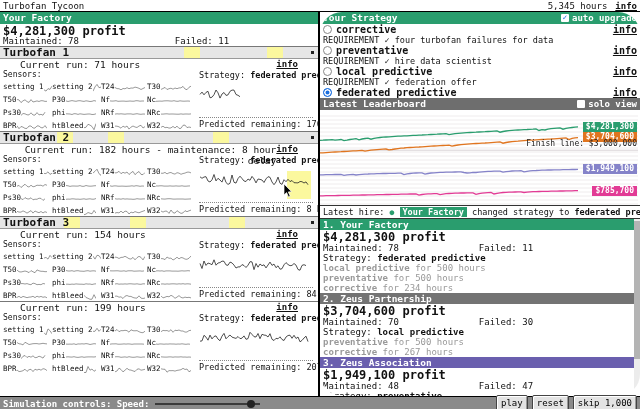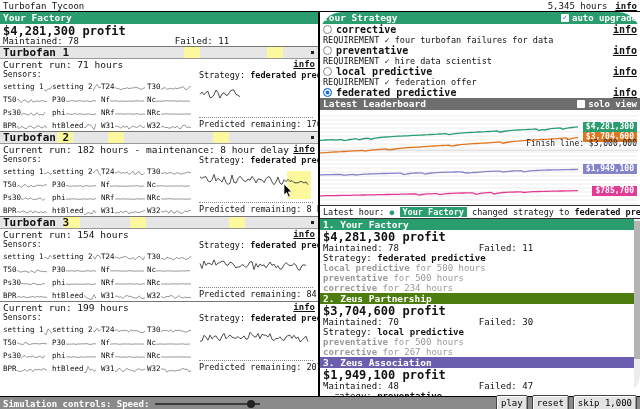--- a/index.html
+++ b/index.html
@@ -21,21 +21,21 @@
   .profit-big{font-size:12px;font-weight:bold;height:12px;line-height:13px;padding:1px 3px 0;}
   .mf-row{display:flex;height:9px;line-height:9px;font-size:9px;padding:0 3px;}
   .mf-row .fail{margin-left:96px;}
   .fan{height:84px;overflow:hidden;border-top:1px solid #777;}
   .fan-hdr{position:relative;height:11px;background:#e6e6e6;border-bottom:1px solid #999;
            font-weight:bold;font-size:11px;line-height:11px;padding:0 3px;}
   .fan-hdr .marker{position:absolute;top:0;height:11px;width:16px;background:#fbf89e;}
   .fan-hdr .ttl{position:relative;z-index:2;}
   .hdr-dot{position:absolute;right:4px;top:4px;width:3px;height:3px;background:#222;z-index:2;}
   .run-row{display:flex;justify-content:space-between;height:11px;line-height:11px;
-           padding:0 3px;font-size:9.5px;}
+           padding:0 20px;font-size:9.5px;text-align:right;}
   .run-row .info-link{font-size:9px;}
   .fan-body{display:flex;padding:0 3px;}
   .sens-col{width:196px;}
   .sens-lbl{font-size:8px;height:9px;line-height:9px;}
   .sens-grid{display:grid;grid-template-columns:49px 49px 46px 46px;grid-auto-rows:13px;}
   .sens-cell{display:flex;align-items:flex-end;overflow:hidden;}
   .sens-cell .nm{font-size:7.5px;line-height:10px;white-space:nowrap;}
   .sens-cell svg{flex:0 0 auto;}
   .strat-col{width:116px;}
   .strat-line{font-size:8.5px;height:10px;line-height:10px;white-space:nowrap;}
@@ -743,21 +743,21 @@
             <line x1="0" x2="318" y1="86" y2="86" stroke="#efeced" stroke-width="1"></line>
             <line x1="0" x2="318" y1="90" y2="90" stroke="#efeced" stroke-width="1"></line>
             <line x1="0" x2="318" y1="94" y2="94" stroke="#efeced" stroke-width="1"></line>
             <line x1="0" x2="318" y1="40.1923076923077" y2="40.1923076923077" stroke="#d8d3d6" stroke-width="1"></line>
             <polyline points="0.0,30.3 3.0,30.2 6.0,30.0 9.0,29.9 12.0,29.7 15.0,30.2 18.0,29.8 21.0,29.5 24.0,30.7 27.0,30.2 30.0,29.5 33.0,29.1 36.0,28.7 39.0,29.8 42.0,29.0 45.0,28.5 48.0,28.1 51.0,29.2 54.0,28.4 57.0,27.9 60.0,27.5 63.0,27.2 66.0,27.0 69.0,26.8 72.0,26.6 75.0,26.4 78.0,26.2 81.0,26.1 84.0,25.9 87.0,25.8 90.0,25.6 93.0,25.4 96.0,25.3 99.0,25.1 102.0,25.0 105.0,24.8 108.0,24.7 111.0,24.5 114.0,24.3 117.0,24.2 120.0,24.0 123.0,23.9 126.0,23.7 129.0,24.7 132.0,24.1 135.0,23.7 138.0,23.3 141.0,23.1 144.0,22.9 147.0,22.7 150.0,22.5 153.0,22.3 156.0,22.2 159.0,22.0 162.0,21.8 165.0,21.7 168.0,21.5 171.0,21.4 174.0,21.2 177.0,21.0 180.0,22.2 183.0,21.5 186.0,21.0 189.0,20.7 192.0,20.4 195.0,20.2 198.0,20.0 201.0,19.8 204.0,19.6 207.0,19.5 210.0,19.3 213.0,19.2 216.0,19.0 219.0,20.5 222.0,19.7 225.0,20.0 228.0,19.2 231.0,18.7 234.0,18.4 237.0,18.1 240.0,17.8 243.0,19.2 246.0,18.4 249.0,17.8 252.0,17.5 255.0,17.2 258.0,16.9" fill="none" stroke="#2a9d6e" stroke-width="1.3"></polyline>
             <polyline points="0.0,42.9 3.0,42.8 6.0,42.6 9.0,42.4 12.0,42.2 15.0,42.0 18.0,41.8 21.0,41.7 24.0,41.5 27.0,41.3 30.0,41.1 33.0,40.9 36.0,40.8 39.0,40.6 42.0,40.4 45.0,41.1 48.0,40.6 51.0,40.2 54.0,39.9 57.0,39.6 60.0,39.4 63.0,39.2 66.0,39.0 69.0,39.8 72.0,39.5 75.0,39.0 78.0,38.6 81.0,38.2 84.0,38.0 87.0,37.7 90.0,37.5 93.0,37.3 96.0,37.1 99.0,37.0 102.0,36.8 105.0,36.6 108.0,36.4 111.0,36.2 114.0,36.0 117.0,35.9 120.0,35.7 123.0,35.5 126.0,35.3 129.0,35.1 132.0,36.1 135.0,35.5 138.0,35.0 141.0,34.7 144.0,34.4 147.0,34.1 150.0,33.9 153.0,33.7 156.0,33.5 159.0,33.3 162.0,33.1 165.0,33.0 168.0,32.8 171.0,32.6 174.0,32.4 177.0,32.2 180.0,32.0 183.0,33.2 186.0,32.5 189.0,32.0 192.0,31.6 195.0,31.3 198.0,31.1 201.0,30.8 204.0,30.6 207.0,30.4 210.0,30.2 213.0,30.1 216.0,29.9 219.0,29.7 222.0,29.5 225.0,29.3 228.0,29.1 231.0,29.0 234.0,28.8 237.0,28.6 240.0,28.4 243.0,28.2 246.0,28.0 249.0,29.5 252.0,28.4 255.0,27.9 258.0,27.6" fill="none" stroke="#e0751f" stroke-width="1.3"></polyline>
             <polyline points="0.0,64.9 3.0,64.8 6.0,64.7 9.0,64.7 12.0,64.6 15.0,64.5 18.0,64.5 21.0,64.4 24.0,65.3 27.0,64.9 30.0,64.6 33.0,64.4 36.0,65.0 39.0,64.6 42.0,64.3 45.0,64.1 48.0,64.0 51.0,63.8 54.0,63.8 57.0,63.7 60.0,63.6 63.0,63.5 66.0,63.5 69.0,63.4 72.0,63.3 75.0,63.3 78.0,63.2 81.0,63.1 84.0,64.6 87.0,63.9 90.0,63.5 93.0,63.2 96.0,63.0 99.0,62.9 102.0,62.8 105.0,64.1 108.0,63.5 111.0,63.0 114.0,62.8 117.0,62.6 120.0,62.4 123.0,62.3 126.0,62.2 129.0,62.1 132.0,62.1 135.0,62.0 138.0,61.9 141.0,61.9 144.0,62.5 147.0,63.0 150.0,62.8 153.0,62.3 156.0,62.5 159.0,62.1 162.0,61.8 165.0,61.6 168.0,61.4 171.0,61.3 174.0,61.2 177.0,61.1 180.0,61.1 183.0,62.2 186.0,61.6 189.0,61.3 192.0,61.0 195.0,60.9 198.0,60.8 201.0,60.7 204.0,61.9 207.0,61.3 210.0,60.9 213.0,60.6 216.0,60.5 219.0,60.3 222.0,60.2 225.0,60.1 228.0,60.0 231.0,60.0 234.0,59.9 237.0,59.8 240.0,59.8 243.0,59.7 246.0,59.6 249.0,59.6 252.0,59.5 255.0,59.5 258.0,59.4" fill="none" stroke="#8583c9" stroke-width="1.3"></polyline>
             <polyline points="0.0,85.9 3.0,85.8 6.0,85.7 9.0,85.7 12.0,85.6 15.0,85.6 18.0,85.5 21.0,85.4 24.0,85.4 27.0,85.3 30.0,85.3 33.0,85.2 36.0,85.1 39.0,85.1 42.0,85.0 45.0,85.0 48.0,84.9 51.0,84.8 54.0,84.8 57.0,84.7 60.0,84.7 63.0,84.6 66.0,84.5 69.0,84.5 72.0,84.4 75.0,84.3 78.0,84.3 81.0,84.2 84.0,84.2 87.0,84.1 90.0,84.0 93.0,84.0 96.0,83.9 99.0,85.1 102.0,84.5 105.0,84.2 108.0,83.9 111.0,83.8 114.0,83.7 117.0,83.6 120.0,84.6 123.0,84.1 126.0,83.7 129.0,83.5 132.0,83.3 135.0,83.2 138.0,83.1 141.0,83.0 144.0,83.0 147.0,82.9 150.0,82.8 153.0,82.8 156.0,84.3 159.0,83.6 162.0,83.2 165.0,82.9 168.0,82.7 171.0,82.5 174.0,84.0 177.0,83.3 180.0,82.8 183.0,82.5 186.0,82.3 189.0,82.2 192.0,82.1 195.0,82.0 198.0,81.9 201.0,81.8 204.0,82.5 207.0,82.1 210.0,81.9 213.0,81.7 216.0,81.6 219.0,81.5 222.0,81.4 225.0,81.3 228.0,81.3 231.0,81.2 234.0,81.1 237.0,81.1 240.0,81.0 243.0,81.0 246.0,80.9 249.0,80.8 252.0,80.8 255.0,80.7 258.0,80.6" fill="none" stroke="#e23b95" stroke-width="1.3"></polyline>
           </svg><span class="chart-label" style="background: rgb(42, 157, 110); top: 11.7839px;">$4,281,300</span><span class="chart-label" style="background: rgb(224, 117, 31); top: 22.3198px;">$3,704,600</span><span class="chart-label" style="background: rgb(133, 131, 201); top: 54.3914px;">$1,949,100</span><span class="chart-label" style="background: rgb(226, 59, 149); top: 75.6459px;">$785,700</span><span class="finish-text" style="top: 29.1923px;">Finish line: $3,000,000</span></div>
       <div class="event-row">
-        <span>Latest hour:</span>
+        <span>Latest hire:</span>
         <span class="event-bullet">●</span>
         <span class="event-badge">Your Factory</span>
         <span>changed strategy to</span>
         <span class="b">federated predictive</span>
       </div>
       <div class="entries" id="entries">
 
   <div>
     <div class="entry-hdr" style="background: rgb(42, 157, 110);">1. Your Factory</div>
     <div class="entry-profit">$4,281,300 profit</div>
@@ -768,21 +768,21 @@
     <div class="entry-strat">
       <span>Strategy: </span>
       <span class="b">federated predictive</span>
     </div>
   <div class="hist-row"><span class="hn">local predictive </span>for 500 hours</div>
             <div class="hist-row"><span class="hn">preventative </span>for 500 hours</div>
             <div class="hist-row"><span class="hn">corrective </span>for 234 hours</div>
           </div>
 
   <div>
-    <div class="entry-hdr" style="background: #4d7c0f;">2. Zeus Partnership</div>
+    <div class="entry-hdr" style="background: #737373;">2. Zeus Partnership</div>
     <div class="entry-profit">$3,704,600 profit</div>
     <div class="entry-mf">
       <span>Maintained: 70</span>
       <span class="fail">Failed: 30</span>
     </div>
     <div class="entry-strat">
       <span>Strategy: </span>
       <span class="b">local predictive</span>
     </div>
   <div class="hist-row"><span class="hn">preventative </span>for 500 hours</div>

